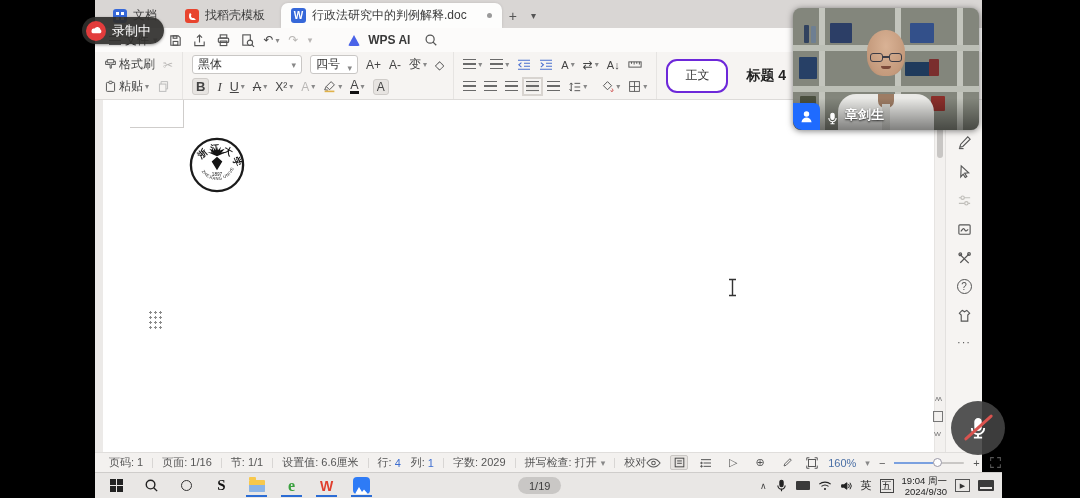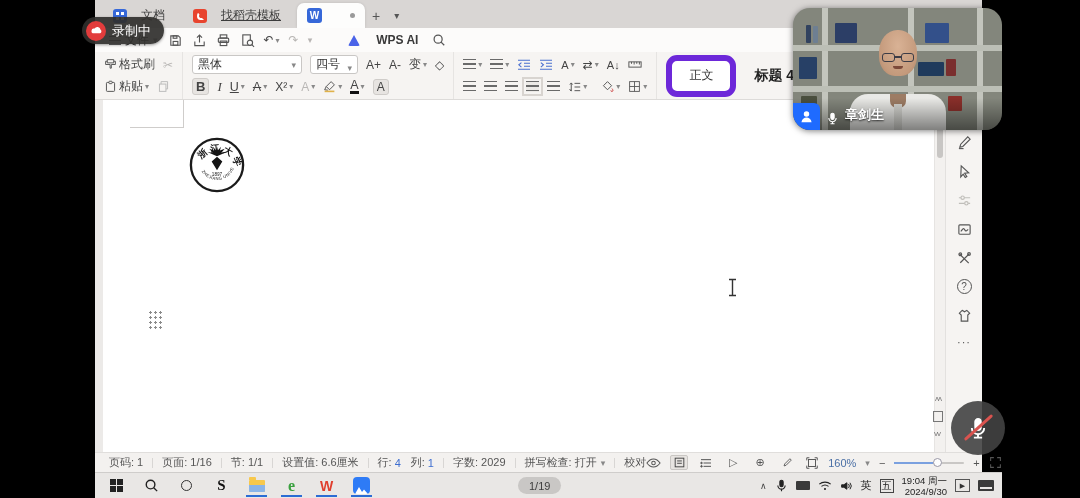--- a/index.html
+++ b/index.html
@@ -4,21 +4,21 @@
 <style>
   html,body{margin:0;padding:0;background:#000;}
   body{font-family:"Liberation Sans","DejaVu Sans",sans-serif;-webkit-font-smoothing:antialiased;}
   .canvas{position:relative;width:1080px;height:498px;background:#000;overflow:hidden;}
   .abs{position:absolute;}
   svg{display:block;}
   .screen{position:absolute;left:95px;top:0;width:907px;height:498px;}
 
   
   .tabbar{position:absolute;left:0;top:0;width:887px;height:28px;background:#d9d6d4;display:flex;align-items:flex-end;padding-left:8px;box-sizing:border-box;}
-  .tab{height:25px;display:flex;align-items:center;gap:14px;padding:0 10px;font-size:12px;color:#3c3c3c;white-space:nowrap;}
+  .tab{height:25px;display:flex;align-items:center;gap:6px;padding:0 10px;font-size:12px;color:#3c3c3c;white-space:nowrap;}
   .tab.active{background:#fdfdfc;border-radius:7px 7px 0 0;box-shadow:0 0 3px rgba(0,0,0,.12);}
   .homeicon{width:14px;height:14px;background:#3668d9;border-radius:3px;position:relative;}
   .homeicon::before{content:"";position:absolute;left:3px;top:3px;width:3px;height:3px;background:#fff;box-shadow:5px 0 0 #fff,0 5px 0 #fff,5px 5px 0 #fff;}
   .docericon{width:14px;height:14px;background:#e8442e;border-radius:3px;position:relative;}
   .docericon::before{content:"";position:absolute;left:4px;top:3px;width:7px;height:8px;border-radius:50% 50% 0 50%;border:2px solid #fff;border-top-color:transparent;border-right-color:transparent;box-sizing:border-box;}
   .wbadge{width:15px;height:15px;background:#3668d9;border-radius:3px;color:#fff;font-size:10px;font-weight:bold;display:flex;align-items:center;justify-content:center;}
   .moddot{width:5px;height:5px;border-radius:50%;background:#9a9a9a;margin-left:14px;}
   .tabctl{font-size:14px;color:#555;padding:0 7px;display:flex;align-items:center;height:25px;}
 
   
@@ -43,21 +43,21 @@
   .gr{color:#b9b7b5;}
   .combo{display:flex;align-items:center;justify-content:space-between;border:1px solid #c9c7c5;border-radius:3px;background:#fff;height:19px;padding:0 5px;box-sizing:border-box;font-size:12px;color:#333;}
   .boxed{background:#e7e4e1;border:1px solid #cfccc9;border-radius:3px;padding:0 3px;}
   .bB{font-weight:bold;font-size:13px;}
   .bI{font-style:italic;font-family:"Liberation Serif","DejaVu Serif",serif;font-size:13px;}
   .bU{text-decoration:underline;font-size:12.5px;}
   .bS{text-decoration:line-through;font-size:12.5px;}
   .bA2{border-bottom:3px solid #111;line-height:11px;font-size:12.5px;}
   .ln{width:13px;height:11px;background:repeating-linear-gradient(to bottom,#6a6a6a 0 1.4px,transparent 1.4px 4.4px);}
   .ln.sel{outline:2px solid #d8d4d0;outline-offset:2px;background-color:#eceae7;}
-  .stylebox{width:58px;height:30px;border:6px solid #6d28d9;background:#fff;border-radius:11px;display:flex;align-items:center;justify-content:center;font-size:12px;color:#333;}
+  .stylebox{width:58px;height:30px;border:2px solid #6d28d9;background:#fff;border-radius:11px;display:flex;align-items:center;justify-content:center;font-size:12px;color:#333;}
   .heading1{font-size:14px;font-weight:bold;color:#222;padding:0 8px;}
   .spinner{display:flex;flex-direction:column;gap:1px;font-size:8px;color:#777;line-height:8px;border-left:1px solid #e2e0de;padding-left:5px;}
   .styleslabel{display:flex;flex-direction:column;align-items:center;font-size:11px;color:#555;justify-content:center;gap:3px;padding:0 6px;}
 
   
   .docarea{position:absolute;left:0;top:100px;width:887px;height:352px;background:#fff;}
   .lgutter{position:absolute;left:0;top:0;width:8px;height:352px;background:#eceae8;}
   .corner{position:absolute;left:35px;top:0;width:53px;height:27px;background:#fff;border-right:1px solid #cfcdcb;border-bottom:1px solid #cfcdcb;}
   .doctitle{position:absolute;left:227px;top:148px;font-size:30px;font-weight:bold;letter-spacing:2px;color:#0d0d0d;white-space:nowrap;}
   .handle{position:absolute;left:53px;top:210px;width:14px;height:19px;background-image:radial-gradient(circle,#8a8a8a 1.1px,transparent 1.4px);background-size:5px 5px;}
@@ -106,21 +106,21 @@
   .traybtn{width:15px;height:13px;border:1px solid #555;font-size:7px;display:flex;align-items:center;justify-content:center;color:#333;box-sizing:border-box;}
   .devrect{width:14px;height:9px;background:#3a3a3a;border-radius:1px;}
   .kbd{width:16px;height:11px;background:#3a3a3a;border-radius:1px;position:relative;}
   .kbd::after{content:"";position:absolute;left:2px;bottom:2px;right:2px;height:2px;background:#e9e7e5;}
 
   
   .recpill{position:absolute;left:82px;top:17px;height:27px;display:flex;align-items:center;gap:6px;background:rgba(48,47,45,.92);border-radius:14px;padding:0 13px 0 4px;box-shadow:0 1px 3px rgba(0,0,0,.4);}
   .reccloud{width:20px;height:20px;border-radius:50%;background:#e23c3c;display:flex;align-items:center;justify-content:center;}
   .rectext{color:#fff;font-size:13px;}
 
-  .webcam{position:absolute;left:793px;top:8px;width:209px;height:122px;border-radius:17px;overflow:hidden;background:#83867c;box-shadow:0 1px 6px rgba(0,0,0,.5);}
+  .webcam{position:absolute;left:793px;top:8px;width:186px;height:122px;border-radius:8px;overflow:hidden;background:#83867c;box-shadow:0 1px 6px rgba(0,0,0,.5);}
   .shelfv{position:absolute;top:0;bottom:0;width:6px;background:#c3c5bd;}
   .shelfh{position:absolute;left:0;right:0;height:6px;background:#bcbfb6;}
   .book{position:absolute;border-radius:1px;}
   .head{position:absolute;left:50%;top:22px;transform:translateX(-50%);width:38px;height:46px;background:radial-gradient(ellipse at 50% 35%,#d9b295 0%,#c49a7c 70%,#a87f62 100%);border-radius:48% 48% 42% 42%;}
   .glasses{position:absolute;left:50%;top:45px;transform:translateX(-50%);width:34px;height:9px;}
   .glasses i{position:absolute;top:0;width:13px;height:9px;border:1.6px solid #3c3c46;border-radius:3px;box-sizing:border-box;}
   .glasses i.l{left:1px;} .glasses i.r{right:1px;}
   .glasses::after{content:"";position:absolute;left:14px;top:3px;width:6px;height:1.6px;background:#3c3c46;}
   .mouth{position:absolute;left:50%;top:58px;transform:translateX(-50%);width:10px;height:3px;border-radius:0 0 6px 6px;background:#7c4a3a;}
   .shirt{position:absolute;left:50%;bottom:0;transform:translateX(-50%);width:96px;height:36px;background:#e9e9e6;border-radius:18px 18px 0 0;}
@@ -138,26 +138,27 @@
 <body>
 
 <div class="canvas">
   <div class="screen">
 
     <div class="tabbar">
       <div class="tab">
         <span class="homeicon"></span>
         <span>文档</span>
       </div>
-      <div class="tab" style="margin-left:8px;text-decoration:underline;">
+      <div class="tab" style="margin-left:8px;">
         <span class="docericon"></span>
         <span>找稻壳模板</span>
       </div>
       <div class="tab active" style="margin-left:6px;">
         <span class="wbadge">W</span>
+        <span>行政法研究中的判例解释.doc</span>
         <span class="moddot"></span>
       </div>
       <div class="tabctl">+</div>
       <div class="tabctl" style="font-size:10px;">▾</div>
     </div>
 
     <div class="menubar">
       <div class="filebtn">
         <span class="hamb"></span>
         <span>文件</span>
@@ -183,21 +184,21 @@
             <circle cx="10.6" cy="10.4" r="2.8" fill="#fcfbfa"></circle>
             <path d="M12.6 12.4L15 14.8"></path>
           </svg>
         <span class="tbtn">
             <span>↶</span>
             <span class="ddc">▾</span>
           </span>
         <span class="gr">↷</span>
         <span class="ddc gr">▾</span>
       </div>
-      <div style="display:flex;align-items:center;gap:16px;margin-left:22px;">
+      <div style="display:flex;align-items:center;gap:8px;margin-left:22px;">
         <span class="ailogo"></span>
         <span style="font-weight:bold;">WPS AI</span>
       </div>
       <svg style="margin-left:14px;" width="14" height="14" viewBox="0 0 16 16" fill="none" stroke="#555" stroke-width="1.4">
           <circle cx="7" cy="7" r="4.6"></circle>
           <path d="M10.4 10.4L14 14"></path>
         </svg>
     </div>
 
     <div class="toolbar">

